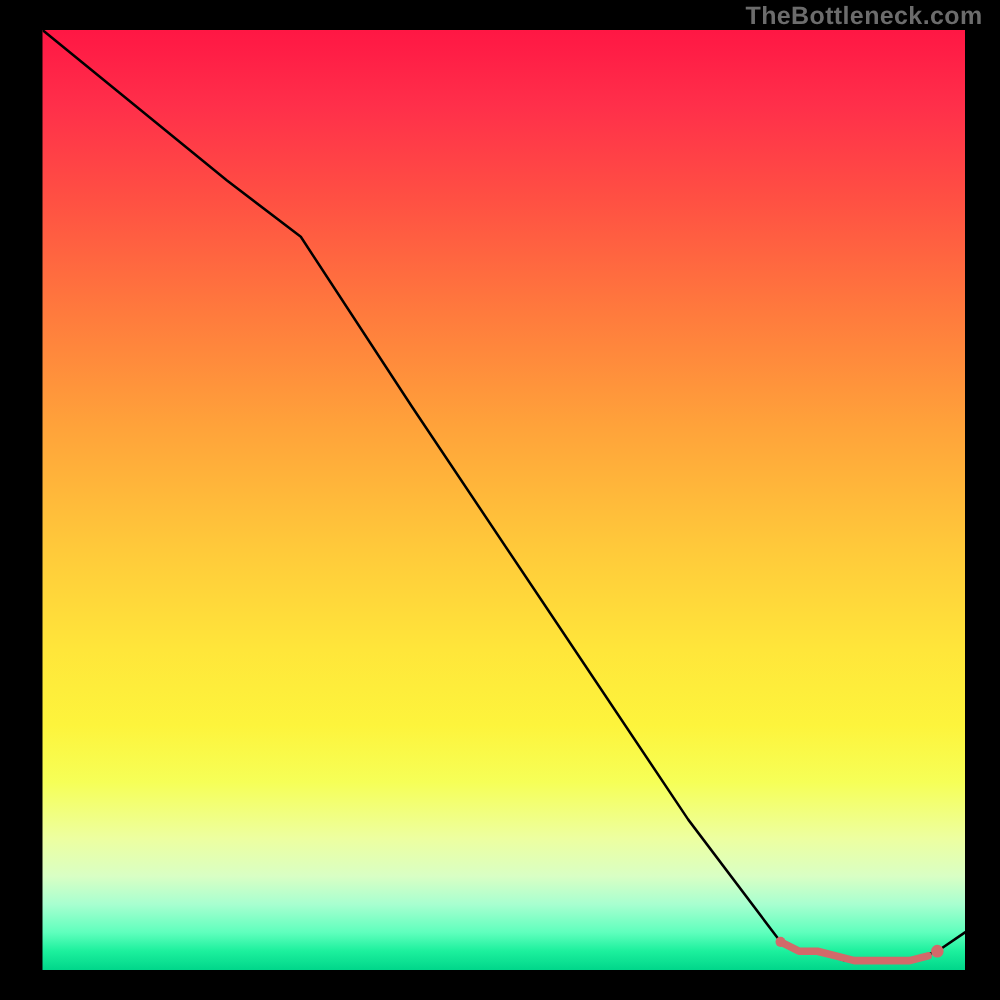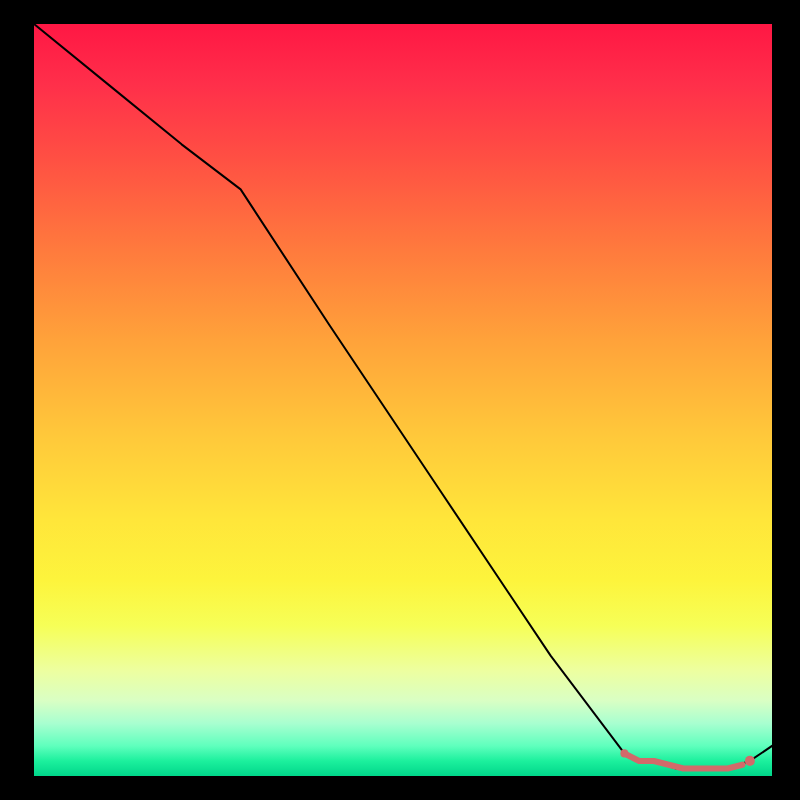--- a/index.html
+++ b/index.html
@@ -61,20 +61,21 @@
     width: 738px;
     height: 752px;
     z-index: 2;
     pointer-events: none;
   }
 </style>
 </head>
 <body>
 
 <div class="frame">
+  <div class="watermark">TheBottleneck.com</div>
 
   <div class="plot"></div>
 
   <svg class="curve" viewBox="0 0 100 100" preserveAspectRatio="none">
     <g id="svg-series">
         <path d="M0 0 L10 8 L20 16 L28 22 L40 40 L55 62 L70 84 L80 97 L82 98 L84 98 L87 99 L89 99 L92 99 L94 99 L97 98 L100 96" fill="none" stroke="#000000" stroke-width="0.2710027100271003" stroke-linecap="round" stroke-linejoin="round"></path>
         <path d="M80 97 L82 98 L84 98 L86 98.5 L88 99 L90 99 L92 99 L94 99 L96 98.5" fill="none" stroke="#d26a6a" stroke-width="0.8130081300813008" stroke-linecap="round" stroke-linejoin="round"></path>
       </g>
     <g id="svg-markers">
         <circle cx="97" cy="98" r="0.6775067750677507" fill="#d26a6a"></circle>

